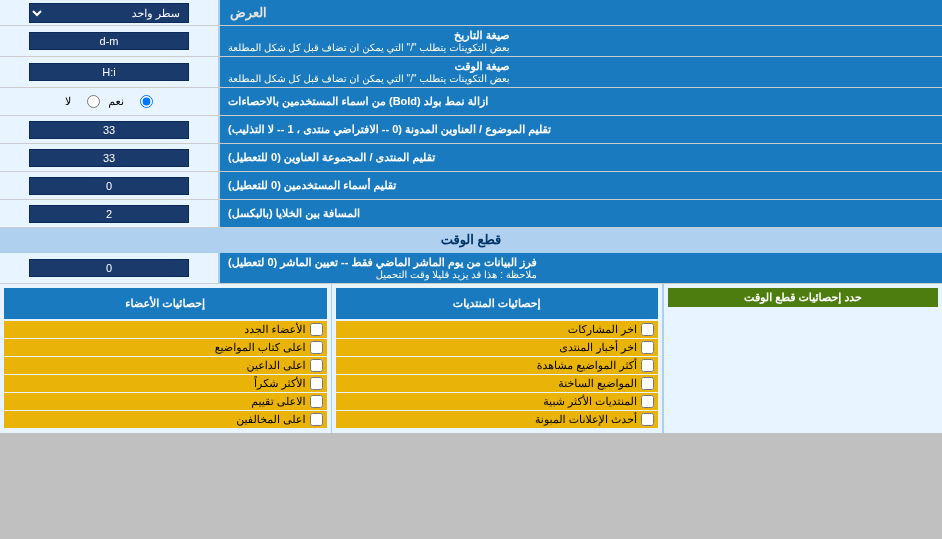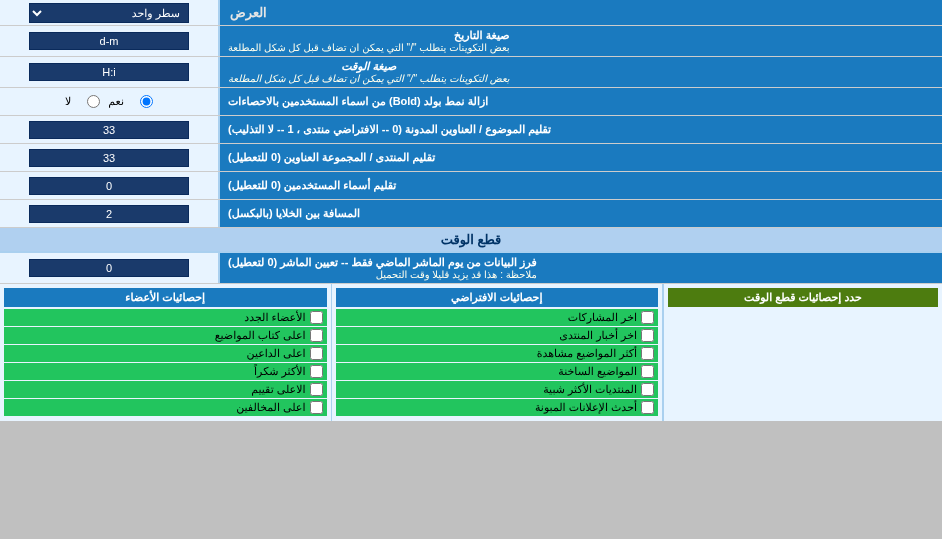--- a/index.html
+++ b/index.html
@@ -77,31 +77,31 @@
     .stats-section {
       flex: 1;
       padding: 4px;
     }
     .stats-title {
       background: #1a7abf;
       color: #fff;
       text-align: center;
       font-weight: bold;
       font-size: 11px;
-      padding: 3px;
+      padding: 9px;
       margin-bottom: 2px;
     }
     .stats-item {
       display: flex;
       align-items: center;
       gap: 4px;
       padding: 2px 4px;
       font-size: 11px;
       color: #000;
-      background: #22c55e;
+      background: #eab308;
       margin-bottom: 1px;
     }
     .stats-item input[type=checkbox] {
       margin: 0;
     }
     .limit-section {
       width: 280px;
       padding: 4px;
       background: #e8f4ff;
       border-left: 2px solid #aad0ef;
@@ -150,21 +150,21 @@
         <span class="row-desc">بعض التكوينات يتطلب "/" التي يمكن ان تضاف قبل كل شكل المطلعة</span>
       </div>
     </div>
     <div class="row-left">
       <input type="text" class="input-field" value="d-m" style="">
     </div>
   </div>
 
   <div class="row">
     <div class="row-right">
-      <div style="text-align:center;font-style:italic;">
+      <div style="text-align:right;">
         <span class="row-title">صيغة الوقت</span>
         <span class="row-desc">بعض التكوينات يتطلب "/" التي يمكن ان تضاف قبل كل شكل المطلعة</span>
       </div>
     </div>
     <div class="row-left">
       <input type="text" class="input-field" value="H:i" style="">
     </div>
   </div>
 
   <div class="row">
@@ -242,21 +242,21 @@
   <div class="stats-container">
 
     <div class="limit-section">
       <div class="limit-title">
         <span>حدد إحصائيات قطع الوقت</span>
       </div>
     </div>
 
     <div class="stats-section" style="border-left:1px solid #aad0ef;">
       <div class="stats-title">
-        <span>إحصائيات الافتراضي</span>
+        <span>إحصائيات المنتديات</span>
       </div>
       <div class="stats-item">
         <input type="checkbox" style="">
         <span>اخر المشاركات</span>
       </div>
       <div class="stats-item">
         <input type="checkbox" style="">
         <span>اخر أخبار المنتدى</span>
       </div>
       <div class="stats-item">

